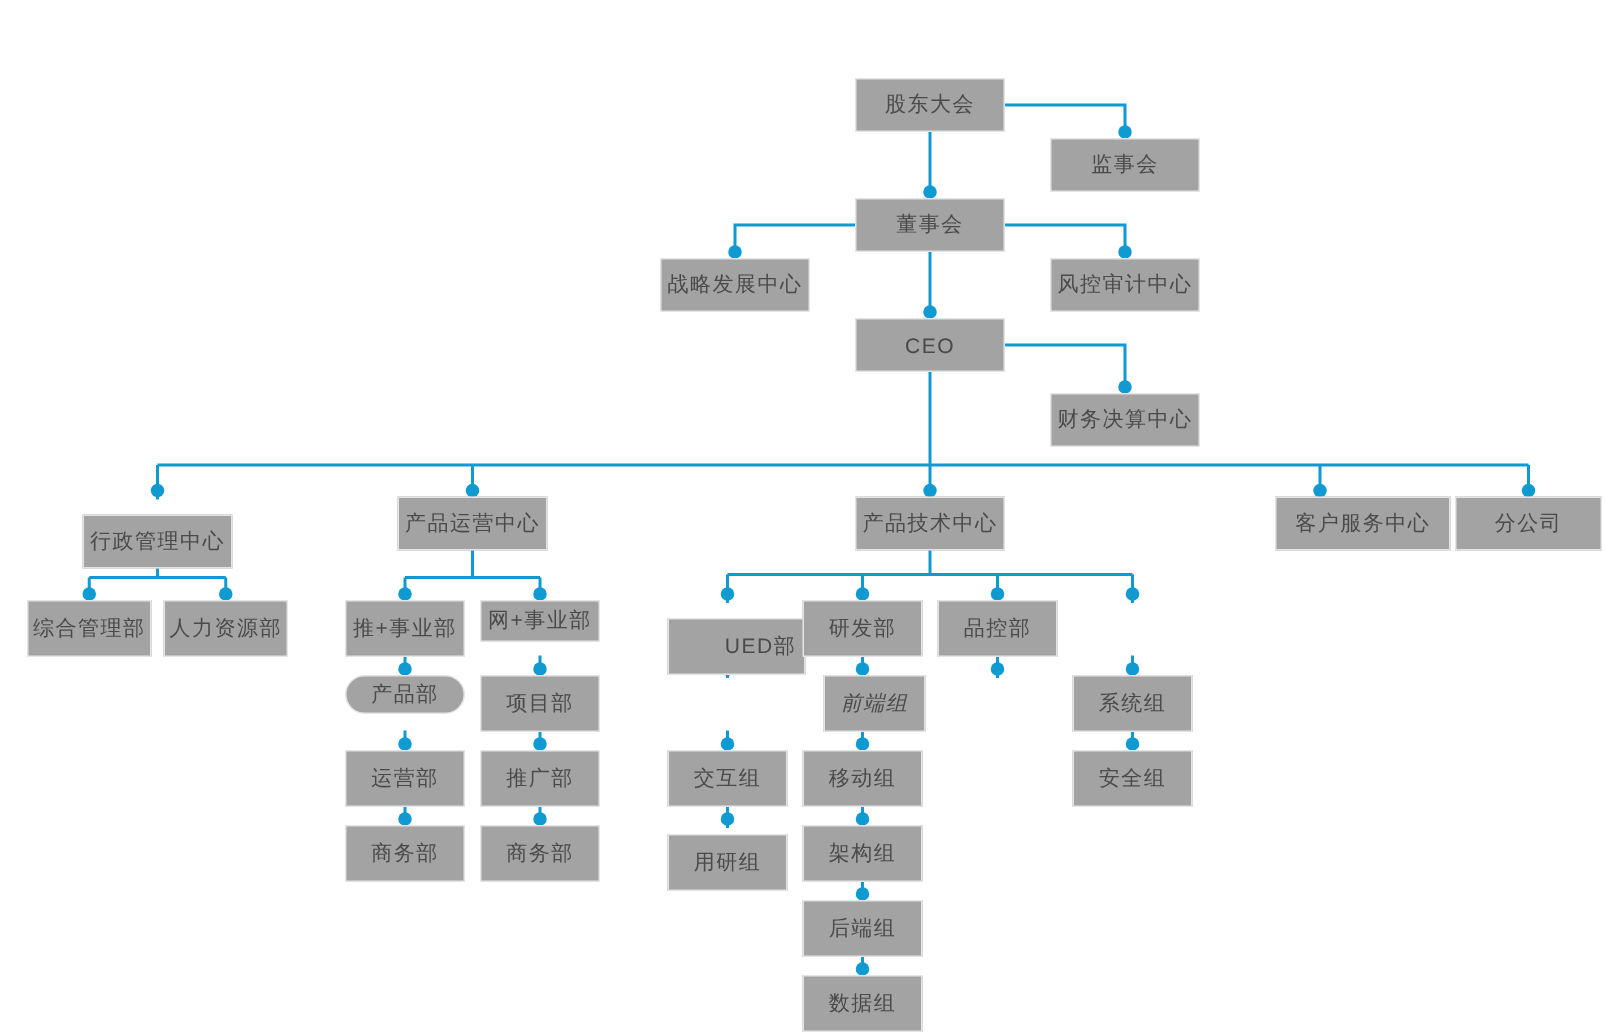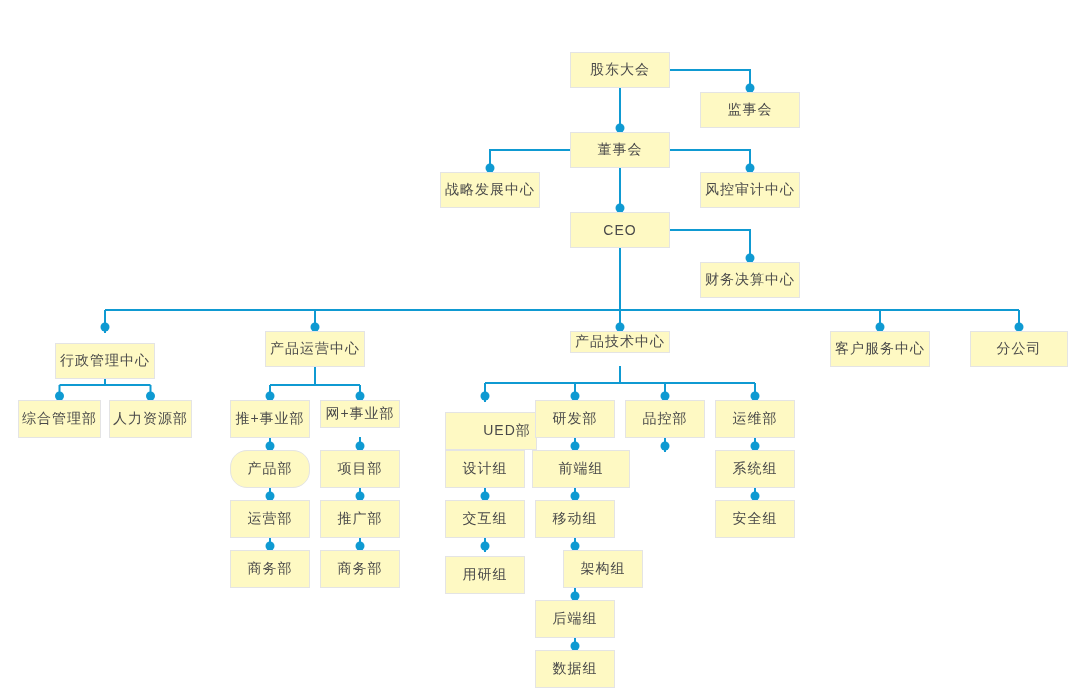--- a/index.html
+++ b/index.html
@@ -11,21 +11,21 @@
     overflow: hidden;
     font-family: "Liberation Sans", "DejaVu Sans", sans-serif;
   }
   .edges {
     position: absolute;
     left: 0; top: 0;
   }
   .node {
     position: absolute;
     box-sizing: border-box;
-    background: #fef9c3;
+    background: #a3a3a3;
     border: 1px solid var(--border, #e4e4e4);
     color: var(--text, #4a4a4a);
     font-size: 14px;
     display: flex;
     align-items: center;
     justify-content: center;
     white-space: nowrap;
     letter-spacing: 1px;
   }
 </style>
@@ -118,40 +118,38 @@
 
 <div class="node" style="left: 570px; top: 52px; width: 100px; height: 36px;">股东大会</div>
     <div class="node" style="left: 700px; top: 92px; width: 100px; height: 36px;">监事会</div>
     <div class="node" style="left: 570px; top: 132px; width: 100px; height: 36px;">董事会</div>
     <div class="node" style="left: 440px; top: 172px; width: 100px; height: 36px;">战略发展中心</div>
     <div class="node" style="left: 700px; top: 172px; width: 100px; height: 36px;">风控审计中心</div>
     <div class="node" style="left: 570px; top: 212px; width: 100px; height: 36px;">CEO</div>
     <div class="node" style="left: 700px; top: 262px; width: 100px; height: 36px;">财务决算中心</div>
     <div class="node" style="left: 55px; top: 331px; width: 100px; height: 36px; margin-top: 12px;">行政管理中心</div>
     <div class="node" style="left: 265px; top: 331px; width: 100px; height: 36px;">产品运营中心</div>
-    <div class="node" style="left: 570px; top: 331px; width: 100px; height: 22px;">产品技术中心</div>
-    <div class="node" style="left: 830px; top: 331px; width: 100px; height: 36px; text-align: center;">客户服务中心</div>
+    <div class="node" style="left: 570px; top: 331px; width: 100px; height: 36px;">产品技术中心</div>
+    <div class="node" style="left: 850px; top: 331px; width: 117px; height: 36px; text-align: center;">客户服务中心</div>
     <div class="node" style="left: 970px; top: 331px; width: 98px; height: 36px;">分公司</div>
     <div class="node" style="left: 18px; top: 400px; width: 83px; height: 38px;">综合管理部</div>
     <div class="node" style="left: 109px; top: 400px; width: 83px; height: 38px; text-align: right;">人力资源部</div>
     <div class="node" style="left: 230px; top: 400px; width: 80px; height: 38px;">推+事业部</div>
     <div class="node" style="left: 320px; top: 400px; width: 80px; height: 28px;">网+事业部</div>
-    <div class="node" style="left: 230px; top: 450px; width: 80px; height: 38px; border-radius: 17px;">产品部</div>
+    <div class="node" style="left: 230px; top: 450px; width: 80px; height: 26px; border-radius: 17px;">产品部</div>
     <div class="node" style="left: 320px; top: 450px; width: 80px; height: 38px;">项目部</div>
     <div class="node" style="left: 230px; top: 500px; width: 80px; height: 38px;">运营部</div>
     <div class="node" style="left: 320px; top: 500px; width: 80px; height: 38px;">推广部</div>
     <div class="node" style="left: 230px; top: 550px; width: 80px; height: 38px;">商务部</div>
     <div class="node" style="left: 320px; top: 550px; width: 80px; height: 38px;">商务部</div>
     <div class="node" style="left: 445px; top: 412px; width: 92px; height: 38px; padding-left: 32px;">UED部</div>
     <div class="node" style="left: 535px; top: 400px; width: 80px; height: 38px;">研发部</div>
     <div class="node" style="left: 625px; top: 400px; width: 80px; height: 38px;">品控部</div>
-    <div class="node" style="left: 715px; top: 400px; width: 80px; height: 38px;">运维部</div>
-    <div class="node" style="left: 445px; top: 450px; width: 80px; height: 38px;">设计组</div>
-    <div class="node" style="left: 532px; top: 450px; width: 98px; height: 38px;">前端组</div>
+    <div class="node" style="left: 549px; top: 450px; width: 68px; height: 38px; font-style: italic;">前端组</div>
     <div class="node" style="left: 715px; top: 450px; width: 80px; height: 38px;">系统组</div>
     <div class="node" style="left: 445px; top: 500px; width: 80px; height: 38px;">交互组</div>
     <div class="node" style="left: 535px; top: 500px; width: 80px; height: 38px;">移动组</div>
     <div class="node" style="left: 715px; top: 500px; width: 80px; height: 38px;">安全组</div>
     <div class="node" style="left: 445px; top: 520px; width: 80px; height: 38px; margin-top: 36px;">用研组</div>
-    <div class="node" style="left: 535px; top: 550px; width: 80px; height: 38px; margin-left: 28px;">架构组</div>
+    <div class="node" style="left: 535px; top: 550px; width: 80px; height: 38px;">架构组</div>
     <div class="node" style="left: 535px; top: 600px; width: 80px; height: 38px;">后端组</div>
     <div class="node" style="left: 535px; top: 650px; width: 80px; height: 38px;">数据组</div>
   </div>
 
 </body></html>

